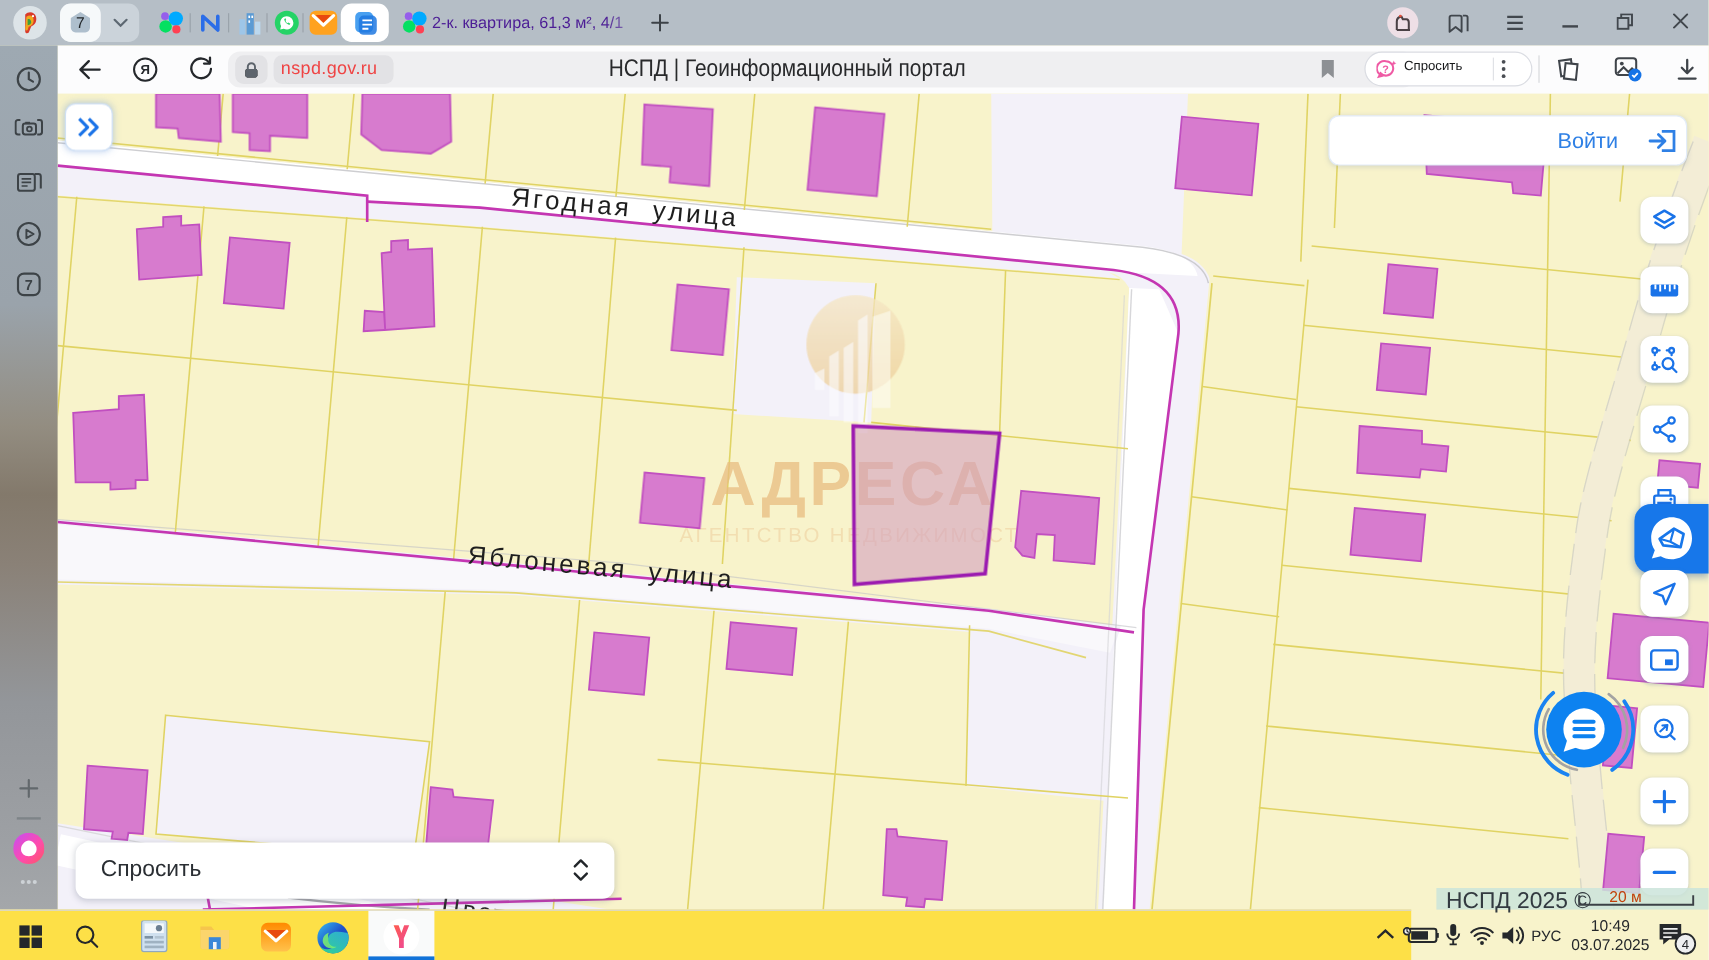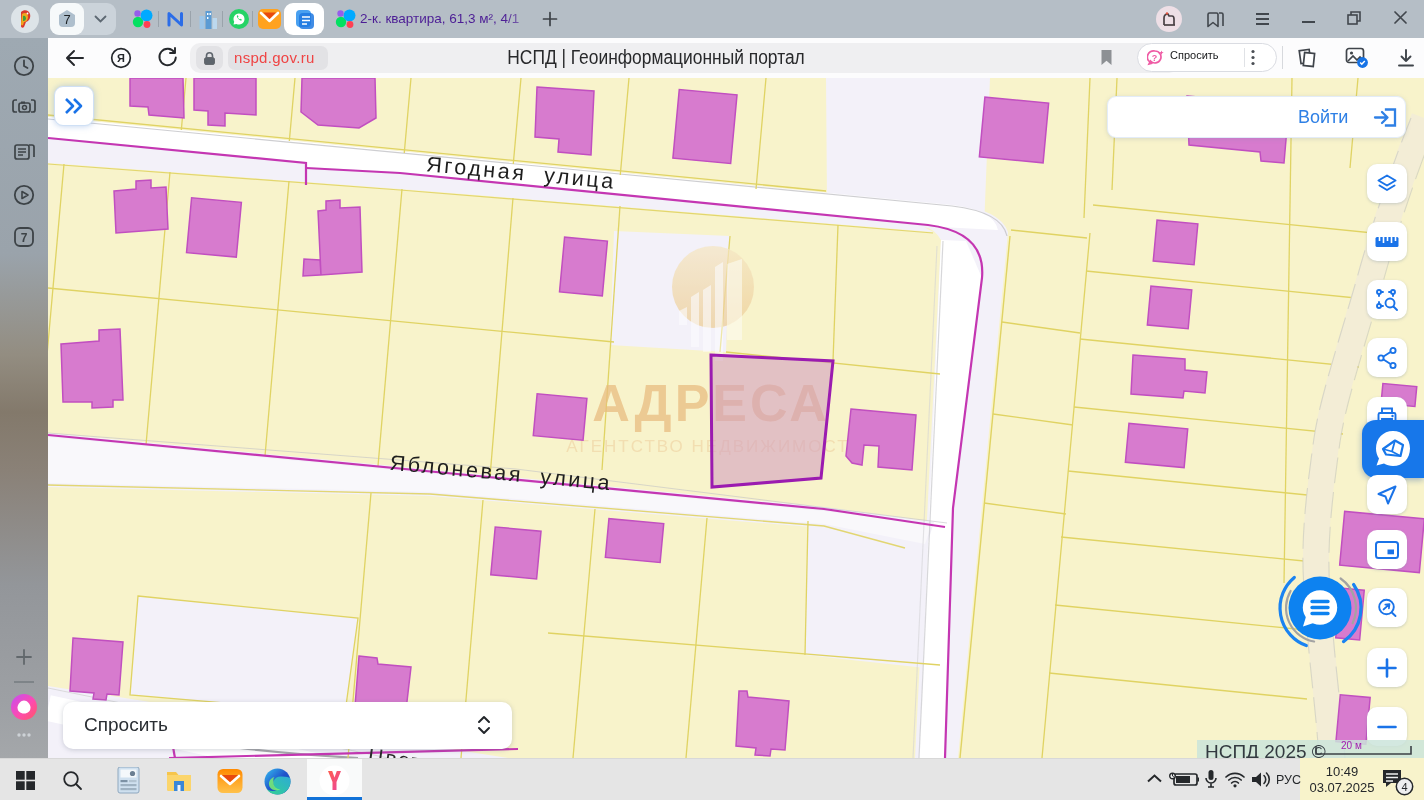--- a/index.html
+++ b/index.html
@@ -425,25 +425,25 @@
         <path d="M46,47.5 H62 M46,53.5 H62 M46,59.5 H62"></path>
       </g>
 </svg>
 <div class="abs" style="left:63px;top:702px;width:449px;height:47px;background:#fff;border-radius:10px;box-shadow:0 1px 5px rgba(100,110,130,.3)"></div>
 <div class="abs" style="left:84px;top:714px;font-size:19px;color:#2a2e33">Спросить</div>
 <svg class="abs" style="left:476px;top:714px" width="16" height="22" viewBox="0 0 16 22">
 <path d="M3,8 L8,3 L13,8 M3,14 L8,19 L13,14" fill="none" stroke="#22262a" stroke-width="2" stroke-linecap="round" stroke-linejoin="round"></path>
     </svg>
 <div class="abs" style="left:1197px;top:740px;width:227px;height:18px;background:rgba(203,228,219,.85)"></div>
 <div class="abs" style="left:1205px;top:741px;font-size:19px;color:#333a40">НСПД 2025 ©</div>
-<div class="abs" style="left:1341px;top:740px;font-size:10px;color:#a21caf">20 м</div>
+<div class="abs" style="left:1341px;top:740px;font-size:13px;color:#c2410c">20 м</div>
 <svg class="abs" style="left:1315px;top:744px" width="98" height="12" viewBox="0 0 98 12">
 <path d="M1,2 V10 H96 V2" fill="none" stroke="#3c4146" stroke-width="1.6"></path>
     </svg>
-<div class="abs" style="left:0;top:758px;width:1300px;height:42px;background:#e5e5e5;border-top:1px solid #d8d8d8;box-sizing:border-box">
+<div class="abs" style="left:0;top:758px;width:1176px;height:42px;background:#fde047;border-top:1px solid #d8d8d8;box-sizing:border-box">
 <svg class="abs" style="left:16px;top:12px" width="19" height="19" viewBox="0 0 19 19">
 <rect x="0" y="0" width="8.7" height="8.7" fill="#25282b"></rect>
         <rect x="10.3" y="0" width="8.7" height="8.7" fill="#25282b"></rect>
 <rect x="0" y="10.3" width="8.7" height="8.7" fill="#25282b"></rect>
         <rect x="10.3" y="10.3" width="8.7" height="8.7" fill="#25282b"></rect>
       </svg>
 <svg class="abs" style="left:62px;top:11px" width="21" height="21" viewBox="0 0 21 21">
 <circle cx="9" cy="9" r="6.8" fill="none" stroke="#25282b" stroke-width="1.8"></circle>
 <path d="M14,14 L19,19" stroke="#25282b" stroke-width="1.8" stroke-linecap="round"></path>
       </svg>

